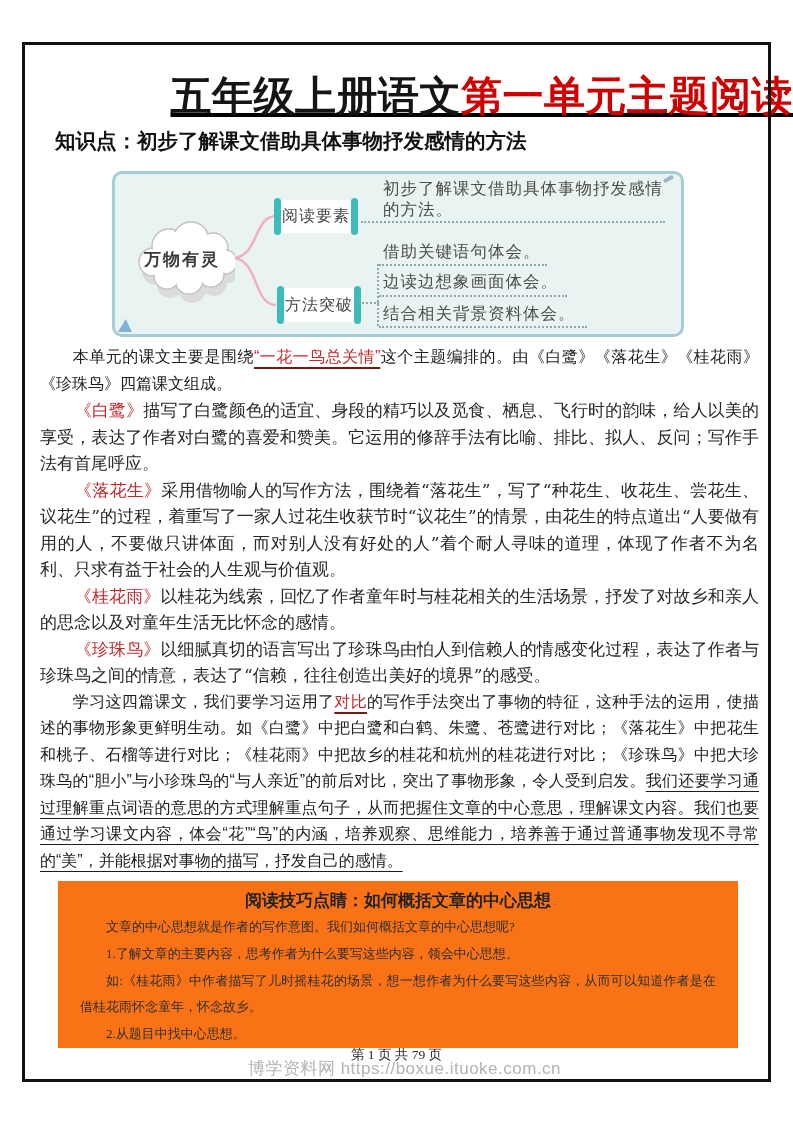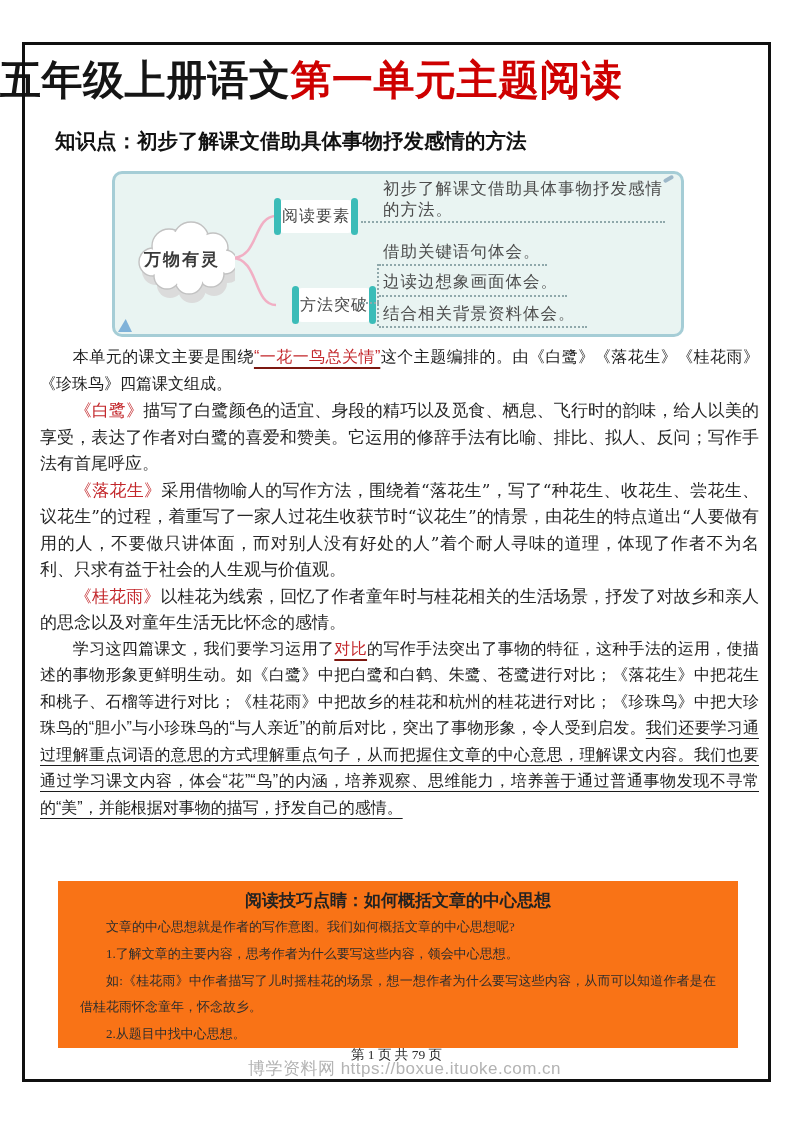--- a/index.html
+++ b/index.html
@@ -1,43 +1,43 @@
 <!DOCTYPE html>
 <html><head>
 <meta charset="utf-8">
 <style>
   html,body{margin:0;padding:0;background:#ffffff;}
   .page{position:relative;width:793px;height:1122px;background:#ffffff;overflow:hidden;
         font-family:"Liberation Sans","DejaVu Sans",sans-serif;}
   .frame{position:absolute;left:22px;top:42px;width:749px;height:1040px;
          border:3px solid #101010;box-sizing:border-box;z-index:6;pointer-events:none;}
 
-  .title{position:absolute;left:0;top:56px;width:100%;text-align:left;
-         font-size:41px;font-weight:900;letter-spacing:0.5px;line-height:48px;z-index:2;}
+  .title{position:absolute;left:0;top:72px;width:100%;text-align:right;
+         font-size:41px;font-weight:900;letter-spacing:0.5px;line-height:48px;z-index:2;text-decoration:underline;}
   .t-black{color:#151515;}
   .t-red{color:#ce0000;}
   .heading{position:absolute;left:55px;top:127px;font-size:20.5px;font-weight:bold;color:#111;z-index:2;}
 
   
   .diagram{position:absolute;left:112px;top:171px;width:572px;height:166px;box-sizing:border-box;
            background:#e9f4f2;border:3px solid #a5cdd6;border-radius:10px;z-index:2;}
   .diagram svg.connector{position:absolute;left:0;top:0;width:566px;height:160px;}
   .cloud-svg{position:absolute;left:14px;top:40px;width:106px;height:90px;}
   .cloud-label{position:absolute;left:14px;top:74px;width:106px;text-align:center;
                font-size:17px;font-weight:bold;color:#3a3a3a;letter-spacing:2px;
                font-family:"Liberation Serif","DejaVu Serif",serif;}
   .bracket-box{position:absolute;background:#ffffff;border-radius:7px;display:flex;
                align-items:center;justify-content:center;font-size:16px;color:#474747;
                letter-spacing:1px;font-family:"Liberation Serif","DejaVu Serif",serif;}
   .bracket-box::before,.bracket-box::after{content:"";position:absolute;top:-2px;bottom:-2px;
                width:7px;background:#3bbcb8;border-radius:5px;}
   .bracket-box::before{left:-3px;}
   .bracket-box::after{right:-3px;}
   .box1{left:162px;top:26px;width:78px;height:33px;}
-  .box2{left:180px;top:114px;width:78px;height:34px;}
+  .box2{left:165px;top:114px;width:78px;height:34px;}
   .mitem{position:absolute;font-size:16.5px;line-height:21px;color:#4d4d4d;
          font-family:"Liberation Serif","DejaVu Serif",serif;letter-spacing:1px;}
   .item1{left:268px;top:4px;width:292px;}
   .item2{left:268px;top:67px;width:290px;}
   .item3{left:268px;top:97px;width:290px;}
   .item4{left:268px;top:129px;width:290px;}
   .dots{position:absolute;border-top:2px dotted #8fa8ab;height:0;}
   .d1{left:246px;top:47px;width:304px;}
   .d2{left:264px;top:90px;width:168px;}
   .d3{left:264px;top:121px;width:188px;}
@@ -148,20 +148,21 @@
 
     <div class="corner-tri"></div>
     <div class="pencil"></div>
   </div>
 
   <div class="body-text">
     <p class="hei"><span>本单元的课文主要是围绕</span><span class="seg-red-ul">“一花一鸟总关情”</span><span>这个主题编排的。由《白鹭》《落花生》《桂花雨》《珍珠鸟》四篇课文组成。</span></p>
     <p class="kai"><span class="seg-red">《白鹭》</span><span>描写了白鹭颜色的适宜、身段的精巧以及觅食、栖息、飞行时的韵味，给人以美的享受，表达了作者对白鹭的喜爱和赞美。它运用的修辞手法有比喻、排比、拟人、反问；写作手法有首尾呼应。</span></p>
     <p class="kai"><span class="seg-red">《落花生》</span><span>采用借物喻人的写作方法，围绕着“落花生”，写了“种花生、收花生、尝花生、议花生”的过程，着重写了一家人过花生收获节时“议花生”的情景，由花生的特点道出“人要做有用的人，不要做只讲体面，而对别人没有好处的人”着个耐人寻味的道理，体现了作者不为名利、只求有益于社会的人生观与价值观。</span></p>
     <p class="kai"><span class="seg-red">《桂花雨》</span><span>以桂花为线索，回忆了作者童年时与桂花相关的生活场景，抒发了对故乡和亲人的思念以及对童年生活无比怀念的感情。</span></p>
+    <p class="kai"><span class="seg-red">《珍珠鸟》</span><span>以细腻真切的语言写出了珍珠鸟由怕人到信赖人的情感变化过程，表达了作者与珍珠鸟之间的情意，表达了“信赖，往往创造出美好的境界”的感受。</span></p>
     <p class="hei"><span>学习这四篇课文，我们要学习运用了</span><span class="seg-red-ul">对比</span><span>的写作手法突出了事物的特征，这种手法的运用，使描述的事物形象更鲜明生动。如《白鹭》中把白鹭和白鹤、朱鹭、苍鹭进行对比；《落花生》中把花生和桃子、石榴等进行对比；《桂花雨》中把故乡的桂花和杭州的桂花进行对比；《珍珠鸟》中把大珍珠鸟的“胆小”与小珍珠鸟的“与人亲近”的前后对比，突出了事物形象，令人受到启发。</span><span class="seg-ul">我们还要学习通过理解重点词语的意思的方式理解重点句子，从而把握住文章的中心意思，理解课文内容。我们也要通过学习课文内容，体会“花”“鸟”的内涵，培养观察、思维能力，培养善于通过普通事物发现不寻常的“美”，并能根据对事物的描写，抒发自己的感情。</span></p>
   </div>
 
   <div class="tip-box">
     <div class="tip-title">阅读技巧点睛：如何概括文章的中心思想</div>
     <p>文章的中心思想就是作者的写作意图。我们如何概括文章的中心思想呢?</p>
     <p>1.了解文章的主要内容，思考作者为什么要写这些内容，领会中心思想。</p>
     <p>如:《桂花雨》中作者描写了儿时摇桂花的场景，想一想作者为什么要写这些内容，从而可以知道作者是在借桂花雨怀念童年，怀念故乡。</p>
     <p>2.从题目中找中心思想。</p>
   </div>

